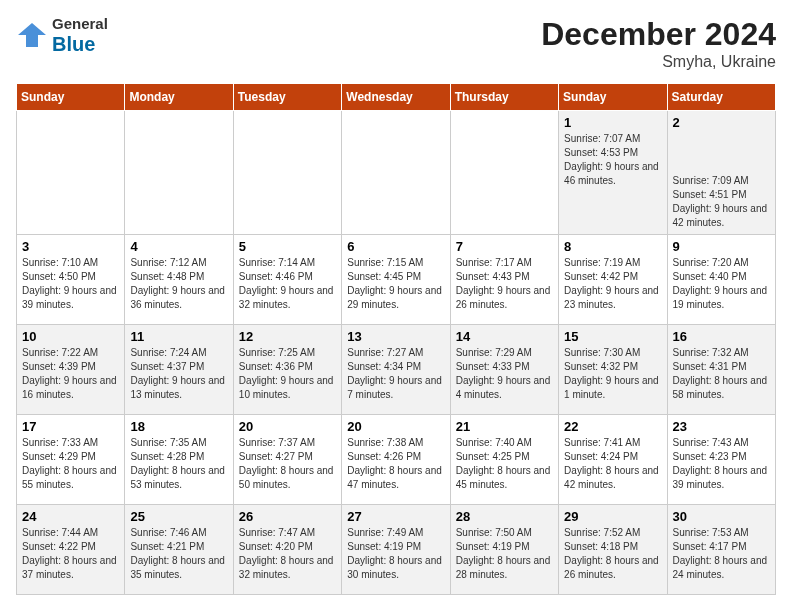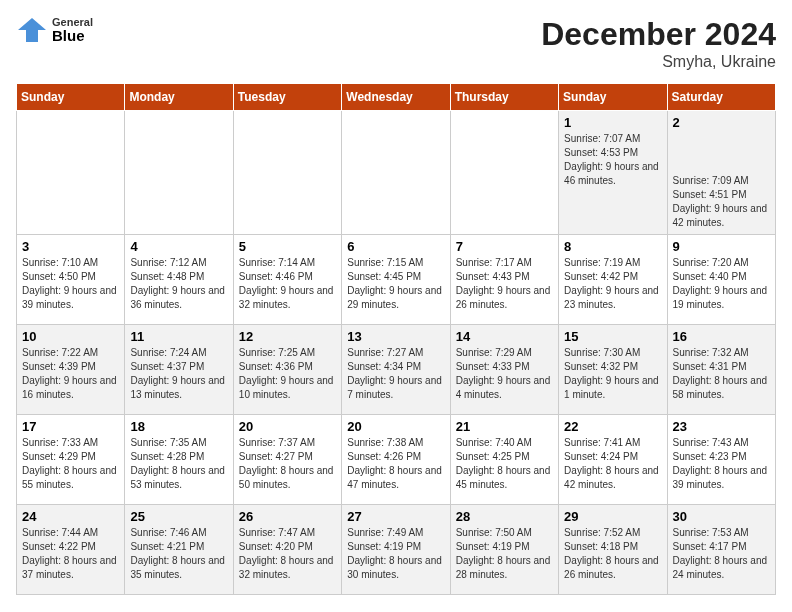--- a/index.html
+++ b/index.html
@@ -20,28 +20,28 @@
       display: flex;
       align-items: center;
       gap: 4px;
     }
     .logo-text {
       display: flex;
       flex-direction: column;
       line-height: 1.1;
     }
     .logo-general {
-      font-size: 11px;
+      font-size: 15px;
       font-weight: bold;
       color: #333;
     }
     .logo-blue {
-      font-size: 15px;
-      font-weight: bold;
-      color: #000000;
+      font-size: 20px;
+      font-weight: bold;
+      color: #0369a1;
     }
     .logo-icon {
       width: 32px;
       height: 28px;
     }
     .title-block {
       text-align: right;
     }
     .month-title {
       font-size: 32px;

